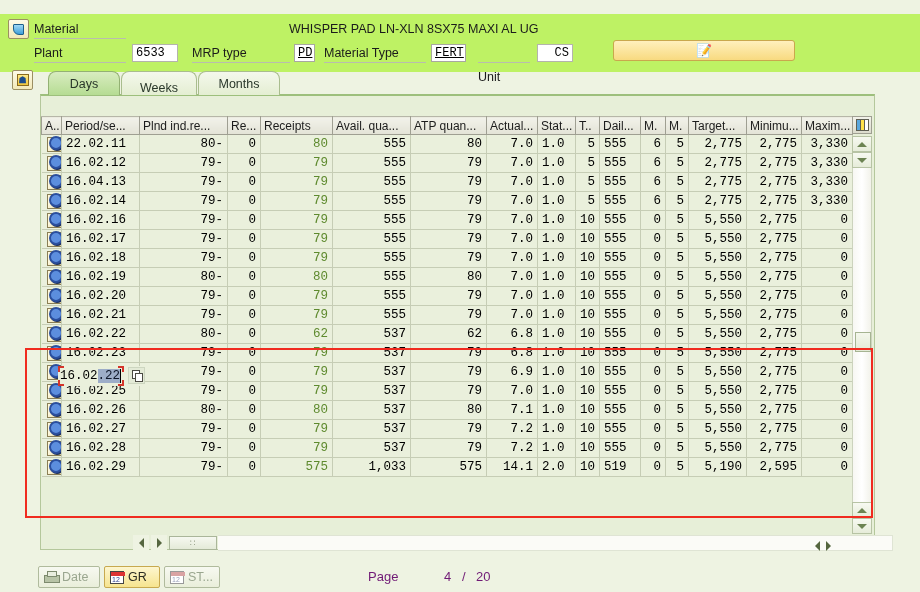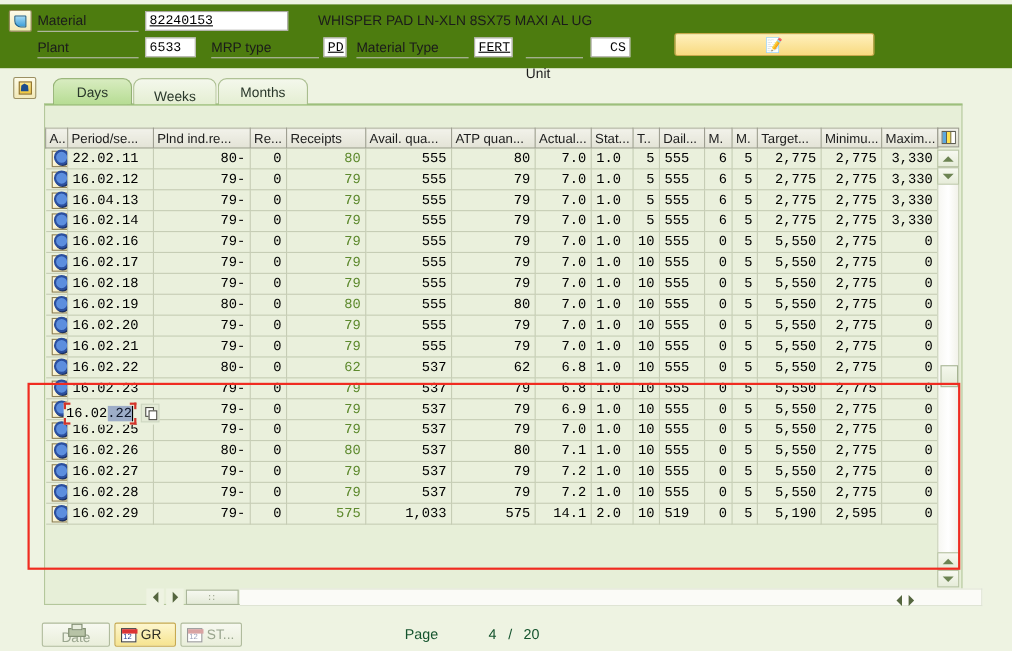--- a/index.html
+++ b/index.html
@@ -8,21 +8,21 @@
     width: 920px; height: 592px;
     overflow: hidden;
     background: #eef3e2;
     font-family: "Liberation Sans", sans-serif;
     font-size: 12px;
     color: #000;
   }
   #app { position: relative; width: 920px; height: 592px; background: #eef3e2; }
 
   
-  .hdr { position: absolute; left: 0; top: 4px; width: 920px; height: 58px; background: #4d7c0f; }
+  .hdr { position: absolute; left: 0; top: 14px; width: 920px; height: 58px; background: #bef264; }
   .sq-icon {
     position: absolute; width: 21px; height: 20px;
     background: linear-gradient(#fdfbe8,#f2e9b8);
     border: 1px solid #9b8f62; border-radius: 2px;
     display: flex; align-items: center; justify-content: center;
   }
   .lbl { position: absolute; font-size: 12.5px; color: #1b1b1b; white-space: nowrap; }
   .fld {
     position: absolute; background: #fff; border: 1px solid #a8a8a0;
     font-family: "Liberation Mono", monospace; font-size: 12px;
@@ -155,21 +155,21 @@
   .printer:after { content:""; position:absolute; left:3px; top:0; width:8px; height:4px; background:#e8edde; border:1px solid #7d8a6e; }
   .cal {
     width: 14px; height: 13px; position: relative; background:#fff; border:1px solid #444;
   }
   .cal:before { content:""; position:absolute; left:0; top:0; width:14px; height:4px; background:#d33; }
   .cal i { position:absolute; left:1px; bottom:0px; font-style:normal; font-size:7px;
            font-family:"Liberation Sans",sans-serif; color:#2b3f8e; letter-spacing:0; line-height:7px;}
   .cal.dim:before { background: #d9a3a3; }
   .cal.dim { border-color: #999; }
   .cal.dim i { color: #9aa1bb; }
-  .pagebox { position: absolute; top: 3px; font-size: 13px; color: #14532d; }
+  .pagebox { position: absolute; top: 3px; font-size: 13px; color: #701a75; }
 
   
   .redbox {
     position: absolute; left: 25px; top: 348px; width: 848px; height: 170px;
     border: 2px solid #f02b20; pointer-events: none; z-index: 20;
   }
 
   
   .editcell {
     position: absolute; left: 58px; top: 366px; width: 84px; height: 20px; z-index: 25;
@@ -204,21 +204,20 @@
 <body>
 
 <div id="app">
 
   <div class="hdr">
     <div class="sq-icon" style="left:8px; top:5px;">
       <div class="tabicon-inner1"></div>
     </div>
     <div class="lbl" style="left:34px; top:8px;">Material</div>
     <div class="rule" style="left:34px; top:24px; width:92px;"></div>
-    <div class="fld under" style="left:132px; top:6px; width:130px;">82240153</div>
     <div class="lbl" style="left:289px; top:8px;">WHISPER PAD LN-XLN 8SX75 MAXI AL UG</div>
 
     <div class="lbl" style="left:34px; top:32px;">Plant</div>
     <div class="rule" style="left:34px; top:48px; width:92px;"></div>
     <div class="fld plain" style="left:132px; top:30px; width:46px; text-align:left;">6533</div>
 
     <div class="lbl" style="left:192px; top:32px;">MRP type</div>
     <div class="rule" style="left:192px; top:48px; width:98px;"></div>
     <div class="fld under" style="left:294px; top:30px; width:21px; text-align:left;">PD</div>
 
@@ -675,21 +674,21 @@
       <div class="corner c-bl"></div>
       <div class="corner c-br"></div>
     </div>
     <div class="copyico">
       <span class="s1"></span>
         <span class="s2"></span>
     </div>
   </div>
 
   <div class="btmbar">
-    <div class="tbtn dim" style="left:38px; width:62px;flex-direction:column;">
+    <div class="tbtn dim" style="left:38px; width:62px;">
       <span class="printer"></span>
       <span>Date</span>
     </div>
     <div class="tbtn active" style="left:104px; width:56px;">
       <span class="cal">
           <i>12</i>
         </span>
       <span>GR</span>
     </div>
     <div class="tbtn dim" style="left:164px; width:56px;">

